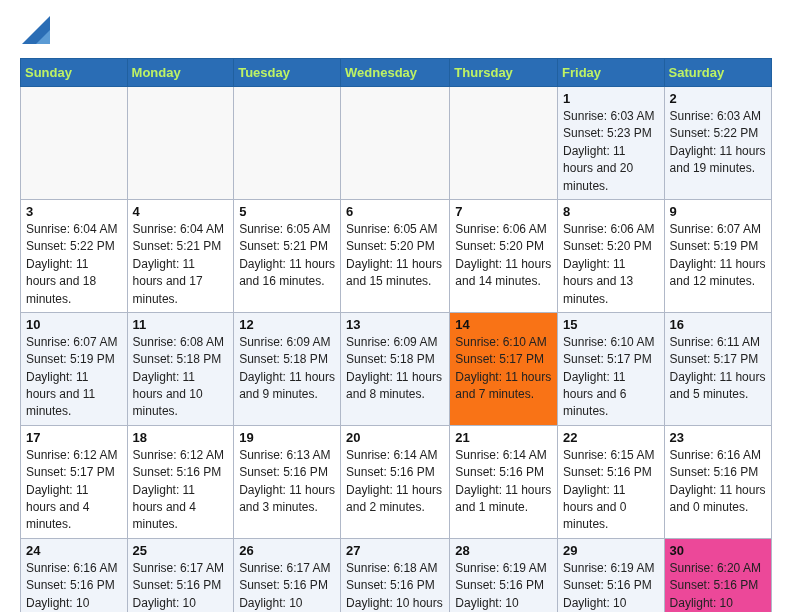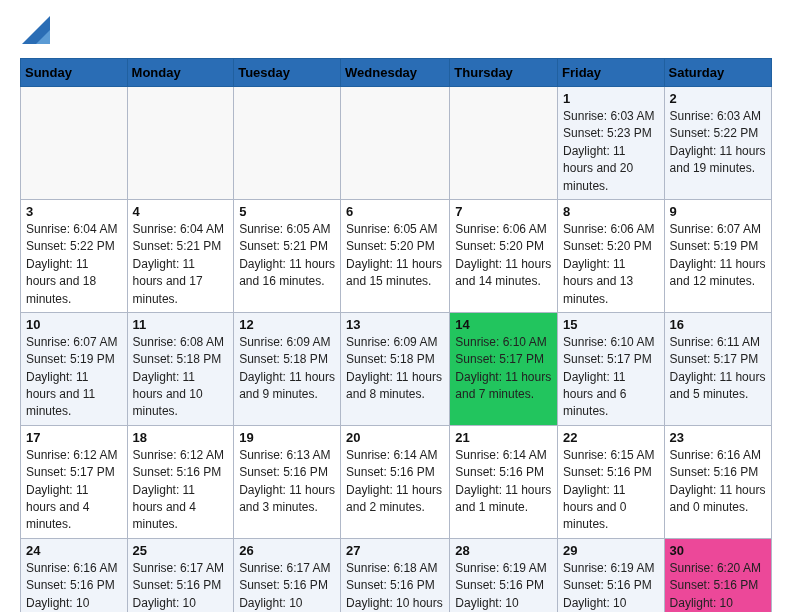--- a/index.html
+++ b/index.html
@@ -52,21 +52,21 @@
       color: #444;
       margin-top: 2px;
     }
     .calendar {
       width: 100%;
       border-collapse: collapse;
       border: 1px solid #b0b8c8;
     }
     .calendar th {
       background: #2a6db5;
-      color: #000000;
+      color: #bef264;
       font-size: 13px;
       font-weight: bold;
       padding: 6px 4px;
       text-align: left;
       border: 1px solid #2060a0;
     }
     .calendar td {
       border: 1px solid #b0b8c8;
       vertical-align: top;
       padding: 4px 5px;
@@ -215,21 +215,21 @@
             <div class="day-info" style="white-space: pre-line;">Sunrise: 6:09 AM
 Sunset: 5:18 PM
 Daylight: 11 hours and 9 minutes.</div>
           </td>
           <td style="background: rgb(240, 244, 250);">
             <span class="day-num">13</span>
             <div class="day-info" style="white-space: pre-line;">Sunrise: 6:09 AM
 Sunset: 5:18 PM
 Daylight: 11 hours and 8 minutes.</div>
           </td>
-          <td style="background: #22c55e;">
+          <td style="background: #f97316;">
             <span class="day-num">14</span>
             <div class="day-info" style="white-space: pre-line;">Sunrise: 6:10 AM
 Sunset: 5:17 PM
 Daylight: 11 hours and 7 minutes.</div>
           </td>
           <td style="background: rgb(240, 244, 250);">
             <span class="day-num">15</span>
             <div class="day-info" style="white-space: pre-line;">Sunrise: 6:10 AM
 Sunset: 5:17 PM
 Daylight: 11 hours and 6 minutes.</div>

